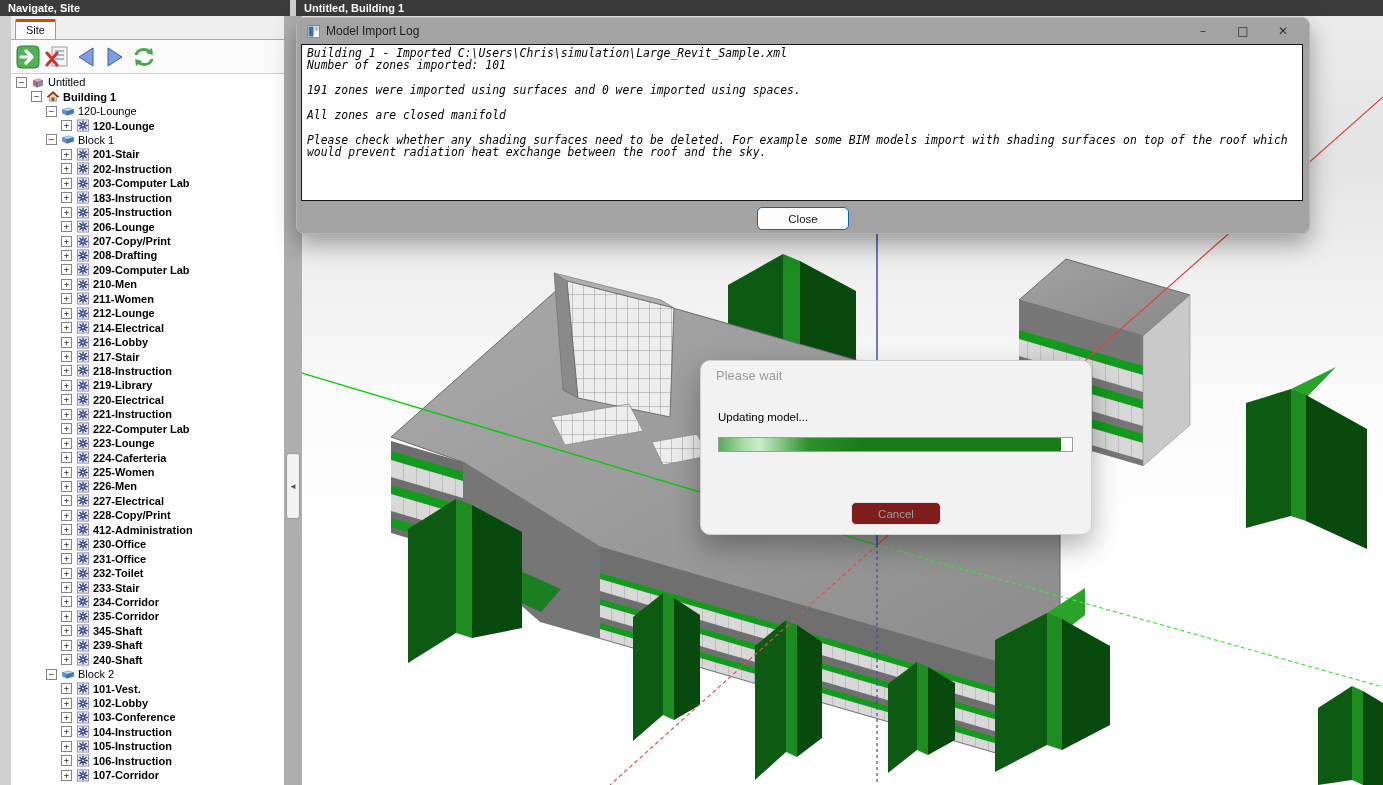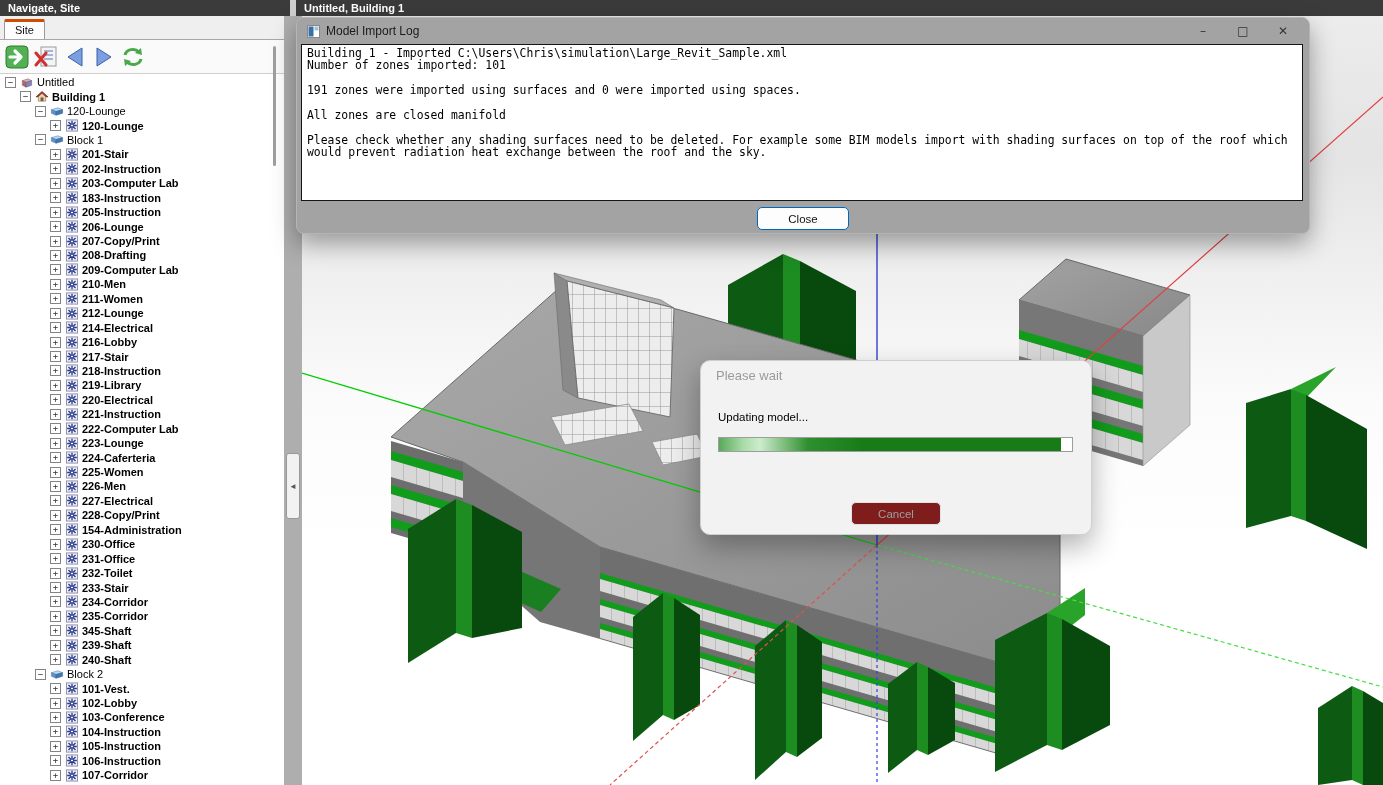--- a/index.html
+++ b/index.html
@@ -4,21 +4,21 @@
 <style>
   html,body{margin:0;padding:0;}
   body{width:1383px;height:785px;position:relative;overflow:hidden;
        background:#cfcfcf;font-family:"Liberation Sans",sans-serif;}
   
   .hdr{position:absolute;top:0;height:16px;background:#3b3b3b;color:#fff;
        font-size:11px;font-weight:bold;line-height:16px;padding-left:8px;box-sizing:border-box;}
   #hdr-left{left:0;width:290px;}
   #hdr-main{left:296px;width:1087px;}
   
-  #left-panel{position:absolute;left:0;top:16px;width:284px;height:769px;background:#fff;}
+  #left-panel{position:absolute;left:11px;top:16px;width:284px;height:769px;background:#fff;}
   #tabbar{position:absolute;left:0;top:0;width:100%;height:24px;background:#efefef;
           border-bottom:1px solid #a8a8a8;box-sizing:border-box;}
   .tab{display:inline-block;margin:3px 0 0 4px;padding:2px 10px 3px 10px;background:#fdfdfd;
        border:1px solid #9a9a9a;border-bottom:none;border-top:3px solid #d14b00;
        font-size:11px;color:#111;border-radius:2px 2px 0 0;}
   #toolbar{position:absolute;left:0;top:24px;width:100%;height:34px;background:#fafafa;
            border-bottom:1px solid #cfcfcf;box-sizing:border-box;display:flex;align-items:center;padding-left:4px;}
   .tbtn{width:26px;height:26px;margin-right:3px;display:flex;align-items:center;justify-content:center;}
   #tree{position:absolute;left:0;top:59px;width:100%;height:710px;overflow:hidden;background:#fff;}
   .tree-row{display:flex;align-items:center;height:14.45px;font-size:11px;color:#000;white-space:nowrap;}
@@ -40,21 +40,21 @@
   #import-log{position:absolute;left:296px;top:17px;width:1012px;height:215px;background:#a3a3a3;
               border:1px solid #b5b5b5;border-radius:8px;box-shadow:0 10px 24px rgba(0,0,0,.35);z-index:30;}
   #import-log .titlebar{position:relative;height:26px;display:flex;align-items:center;padding-left:10px;
               font-size:12px;color:#1a1a1a;}
   .appico{width:13px;height:13px;margin-right:6px;}
   .winbtns{position:absolute;right:6px;top:0;height:26px;display:flex;}
   .winbtn{width:40px;height:26px;display:flex;align-items:center;justify-content:center;
           font-size:12px;color:#333;font-family:"DejaVu Sans",sans-serif;}
   #log-box{position:absolute;left:4px;top:26px;width:1002px;height:157px;background:#fff;
            border:1px solid #151515;box-sizing:border-box;padding:2px 5px;overflow:hidden;
-           font-family:"DejaVu Sans Mono",monospace;font-size:11.4px;line-height:12.4px;color:#000;}
+           font-family:"DejaVu Sans Mono",monospace;font-size:11.4px;line-height:12.4px;color:#000;font-style:italic;}
   .log-line{white-space:pre-wrap;min-height:12.4px;}
   #close-btn{position:absolute;left:50%;transform:translateX(-50%);top:189px;width:90px;height:21px;
              background:#fdfdfd;border:1px solid #0067c0;border-radius:5px;font-size:11.5px;color:#111;
              display:flex;align-items:center;justify-content:center;}
   
   #progress-dlg{position:absolute;left:700px;top:360px;width:390px;height:173px;background:#f2f2f2;
                 border:1px solid #cfcfcf;border-radius:10px;box-shadow:0 12px 28px rgba(0,0,0,.3);z-index:20;}
   #pw-title{position:absolute;left:15px;top:7px;font-size:13px;color:#9b9b9b;}
   #pw-msg{position:absolute;left:17px;top:50px;font-size:11.5px;color:#000;}
   #pw-track{position:absolute;left:17px;top:76px;width:355px;height:15px;border:1px solid #9d9d9d;
@@ -382,21 +382,21 @@
           <use href="#ico-zone"></use>
         </svg>
         <span class="tlabel">228-Copy/Print</span>
       </div>
 
       <div class="tree-row bold" style="padding-left: 50px;">
         <span class="expand">+</span>
         <svg class="tico">
           <use href="#ico-zone"></use>
         </svg>
-        <span class="tlabel">154-Administration</span>
+        <span class="tlabel">412-Administration</span>
       </div>
 
       <div class="tree-row bold" style="padding-left: 50px;">
         <span class="expand">+</span>
         <svg class="tico">
           <use href="#ico-zone"></use>
         </svg>
         <span class="tlabel">230-Office</span>
       </div>
 

